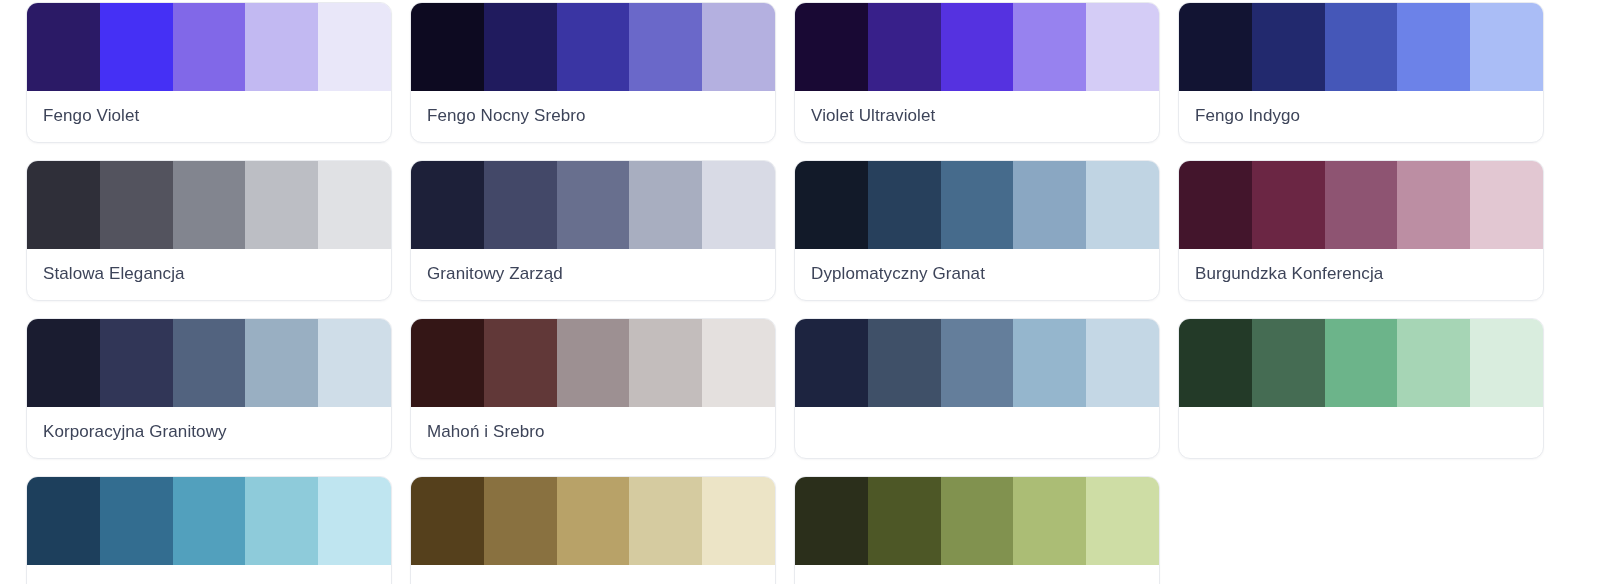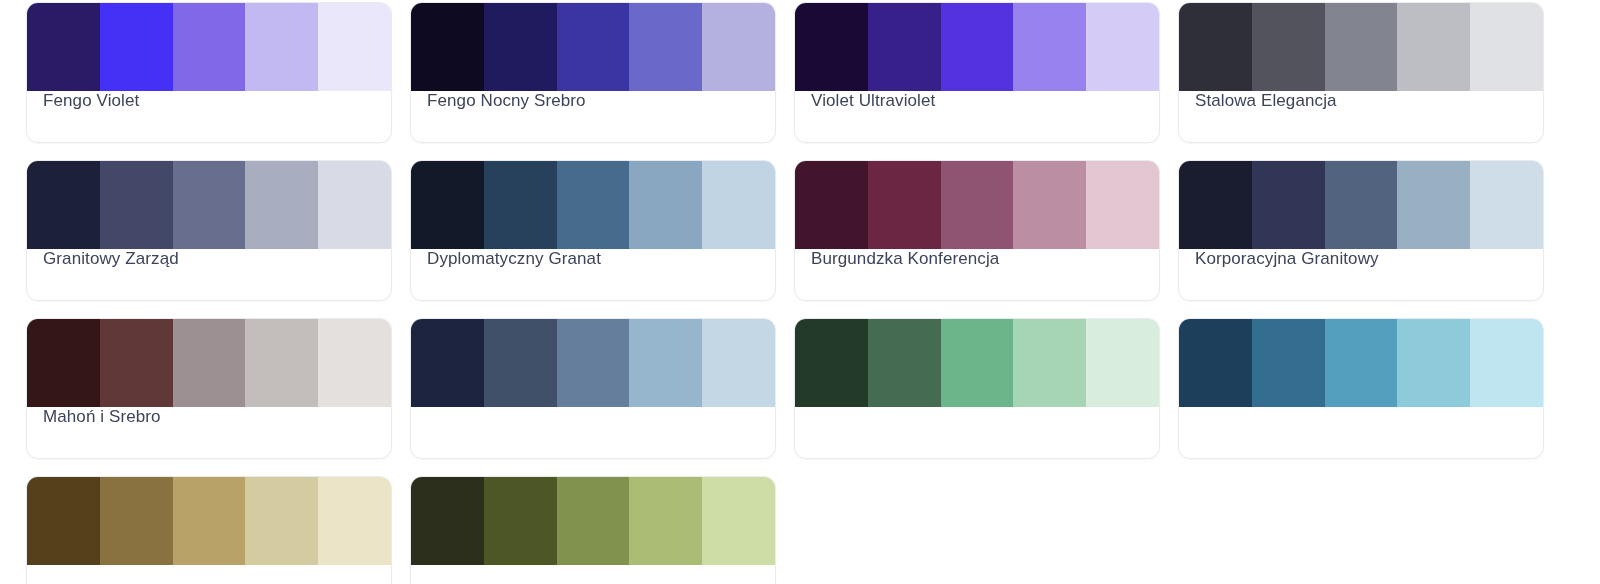--- a/index.html
+++ b/index.html
@@ -41,20 +41,21 @@
   }
 
   .swatch {
     flex: 1 1 20%;
     height: 100%;
   }
 
   .palette-label-wrap {
     flex: 1 1 auto;
     display: flex;
+    align-items: center;
     padding: 0 16px;
   }
 
   .palette-label {
     font-size: 17px;
     font-weight: 400;
     color: #3d4459;
     letter-spacing: 0.1px;
     line-height: 1.2;
     white-space: nowrap;
@@ -95,20 +96,32 @@
         <div class="swatch" style="background-color: rgb(85, 50, 224);"></div>
         <div class="swatch" style="background-color: rgb(151, 130, 239);"></div>
         <div class="swatch" style="background-color: rgb(212, 204, 246);"></div>
       </div>
       <div class="palette-label-wrap">
         <div class="palette-label">Violet Ultraviolet</div>
       </div>
     </div>
     <div class="palette-card">
       <div class="swatch-strip">
+        <div class="swatch" style="background-color: rgb(18, 20, 51);"></div>
+        <div class="swatch" style="background-color: rgb(34, 41, 110);"></div>
+        <div class="swatch" style="background-color: rgb(69, 87, 184);"></div>
+        <div class="swatch" style="background-color: rgb(108, 130, 232);"></div>
+        <div class="swatch" style="background-color: rgb(170, 189, 246);"></div>
+      </div>
+      <div class="palette-label-wrap">
+        <div class="palette-label">Fengo Indygo</div>
+      </div>
+    </div>
+    <div class="palette-card">
+      <div class="swatch-strip">
         <div class="swatch" style="background-color: rgb(47, 47, 57);"></div>
         <div class="swatch" style="background-color: rgb(83, 83, 94);"></div>
         <div class="swatch" style="background-color: rgb(130, 133, 143);"></div>
         <div class="swatch" style="background-color: rgb(188, 190, 196);"></div>
         <div class="swatch" style="background-color: rgb(224, 225, 228);"></div>
       </div>
       <div class="palette-label-wrap">
         <div class="palette-label">Stalowa Elegancja</div>
       </div>
     </div>

